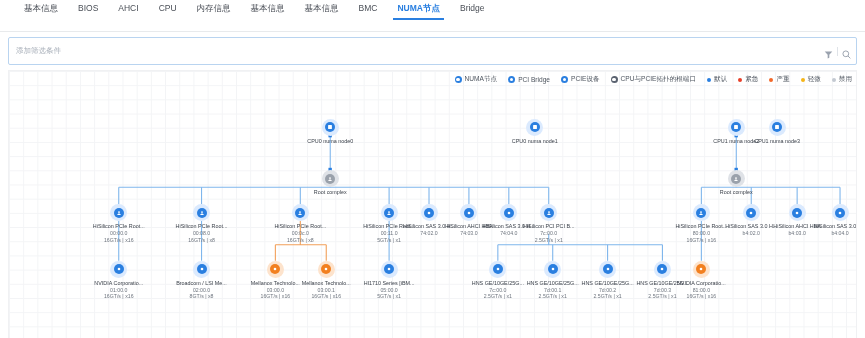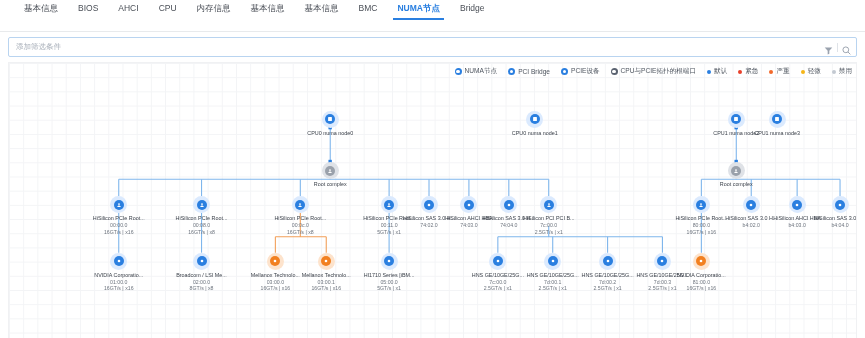--- a/index.html
+++ b/index.html
@@ -35,21 +35,21 @@
     height: 1.6px;
     background: #2a7fe0;
   }
 
   
   .filterwrap {
     padding: 5px 8px 4px 8px;
     background: #fff;
   }
   .filterbox {
-    height: 20px;
+    height: 28px;
     border: 1px solid #b9d4f0;
     border-radius: 2px;
     background: #fff;
     display: flex;
     align-items: center;
     padding: 0 4px 0 7px;
   }
   .filter-placeholder {
     flex: 1;
     font-size: 7.5px;

